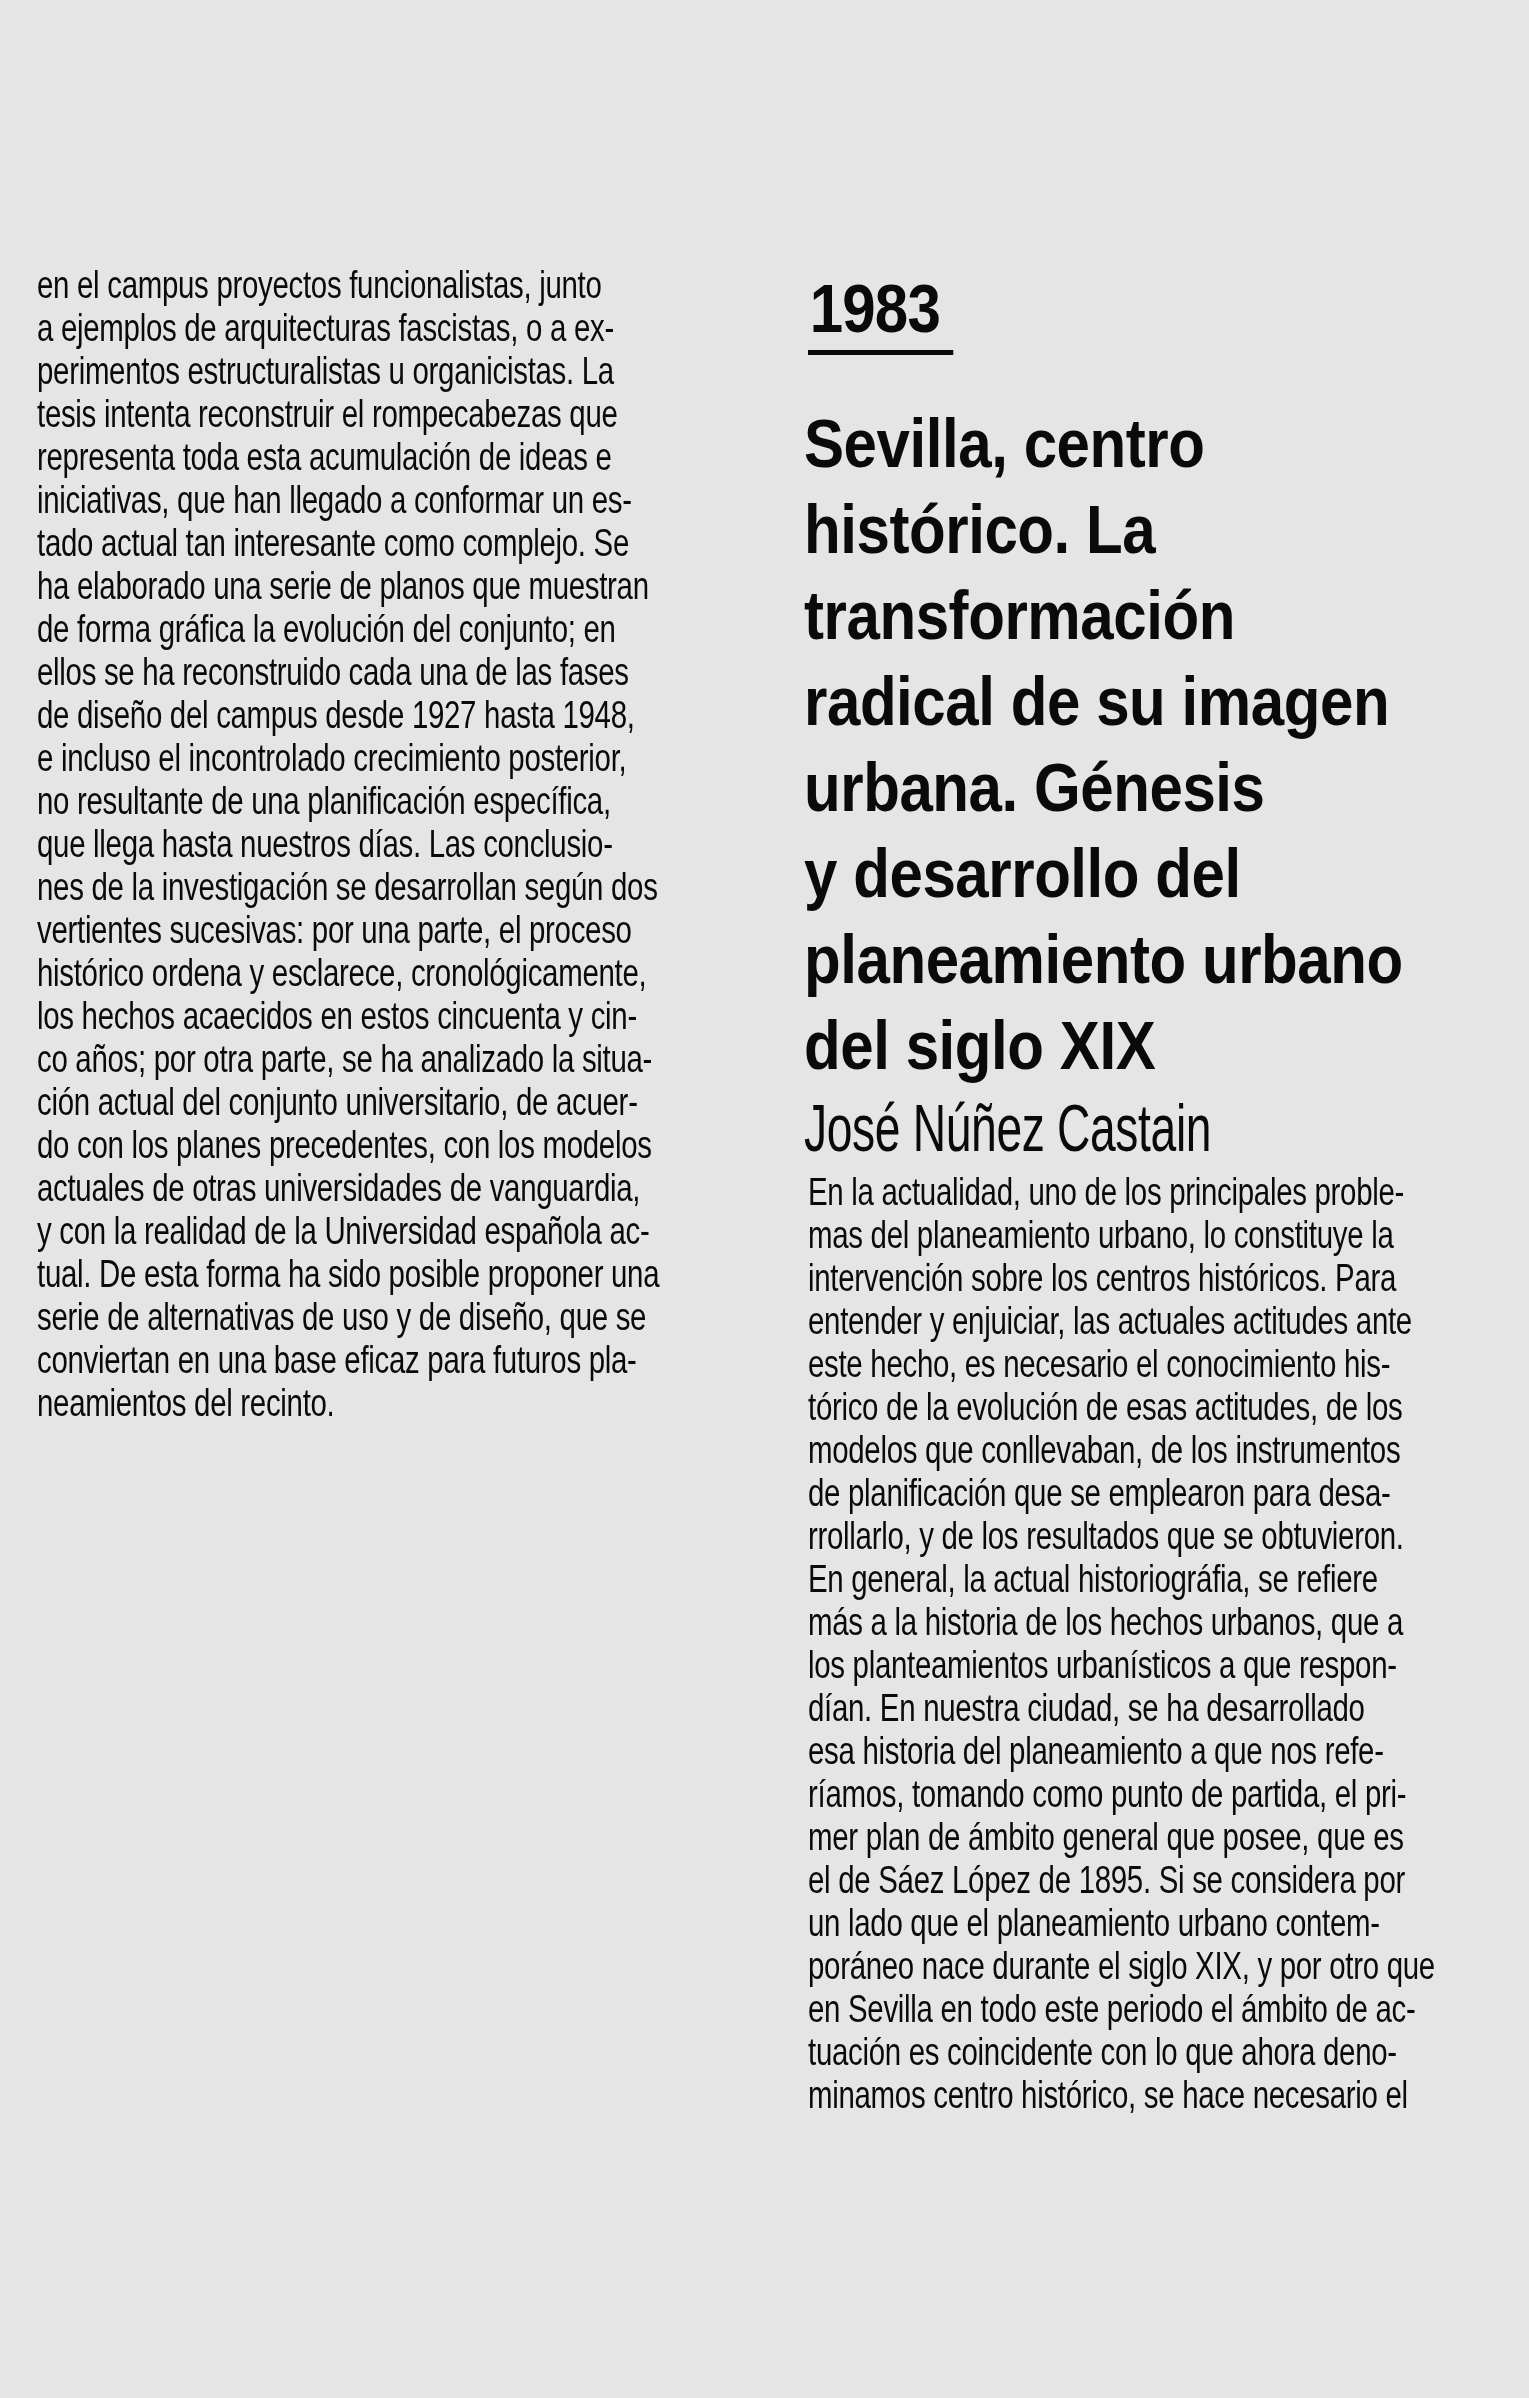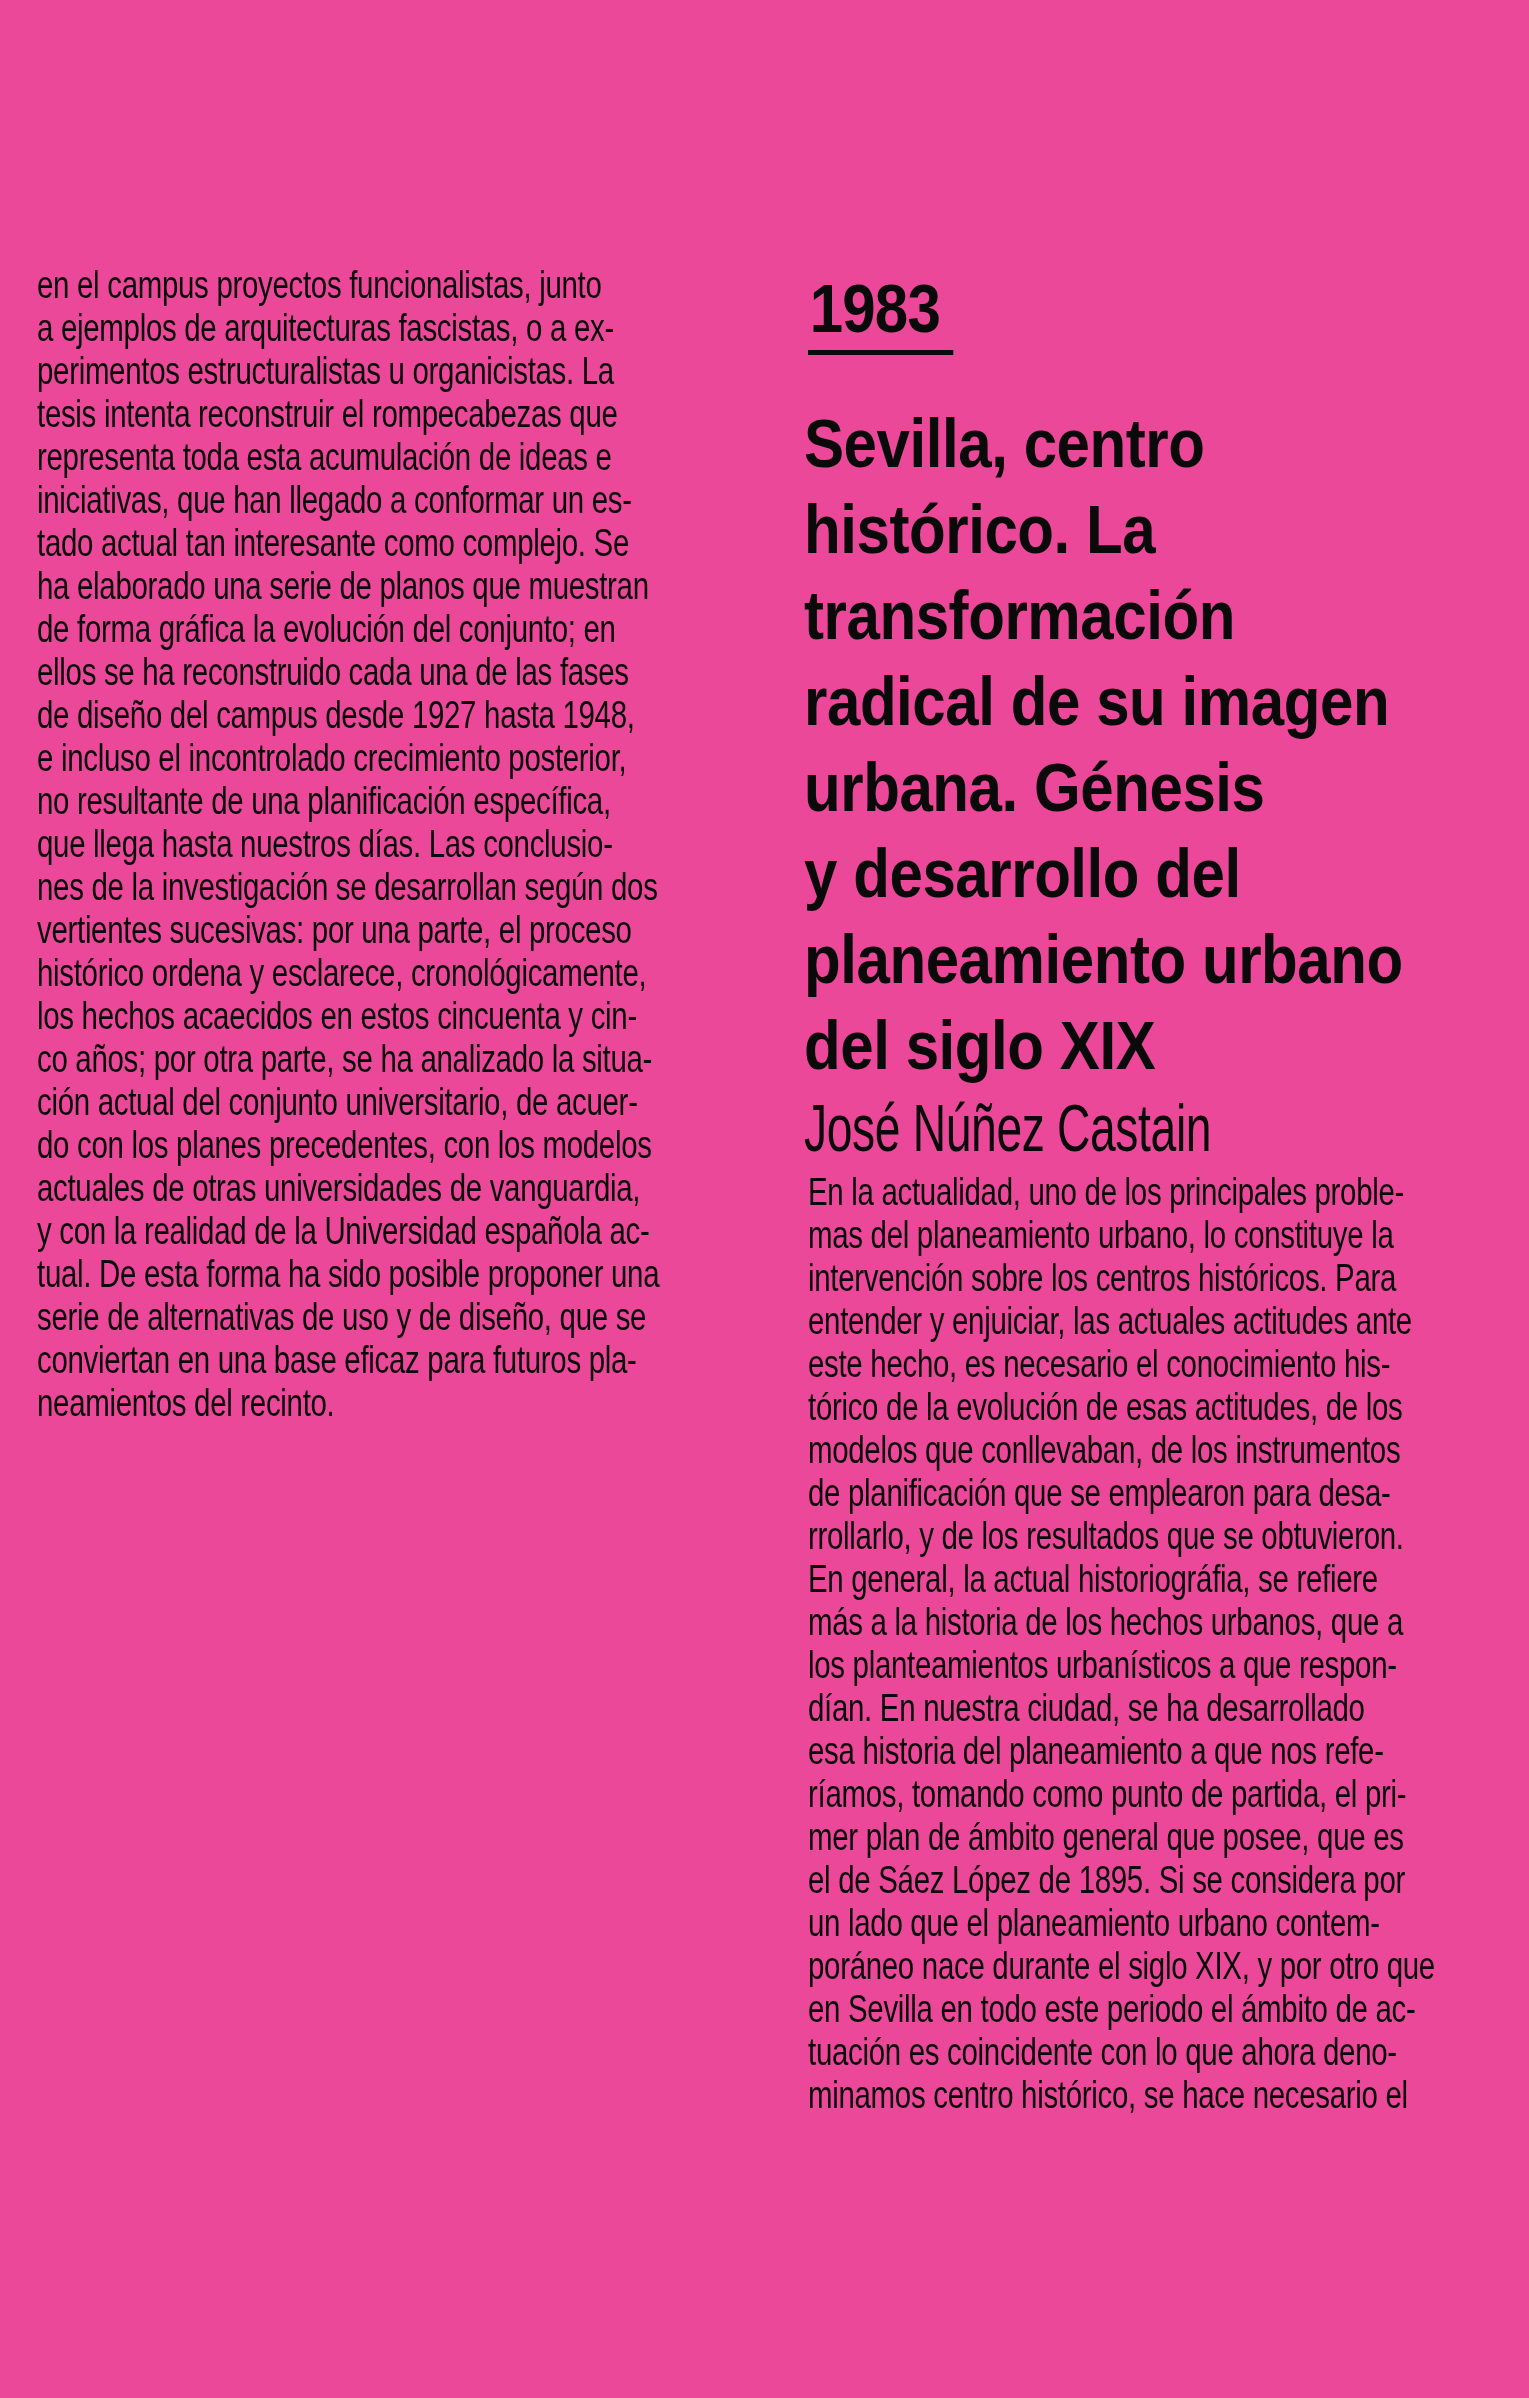--- a/index.html
+++ b/index.html
@@ -4,21 +4,21 @@
 <style>
   html, body {
     margin: 0;
     padding: 0;
     background: #ffffff;
   }
   .page {
     position: relative;
     width: 1529px;
     height: 2399px;
-    background: #ec4899;
+    background: #e5e5e5;
     overflow: hidden;
     font-family: "Liberation Sans", "DejaVu Sans", sans-serif;
     color: #0a0a0a;
   }
   .body-text {
     position: absolute;
     font-size: 39px;
     line-height: 43px;
     letter-spacing: -0.4px;
     font-weight: 400;

